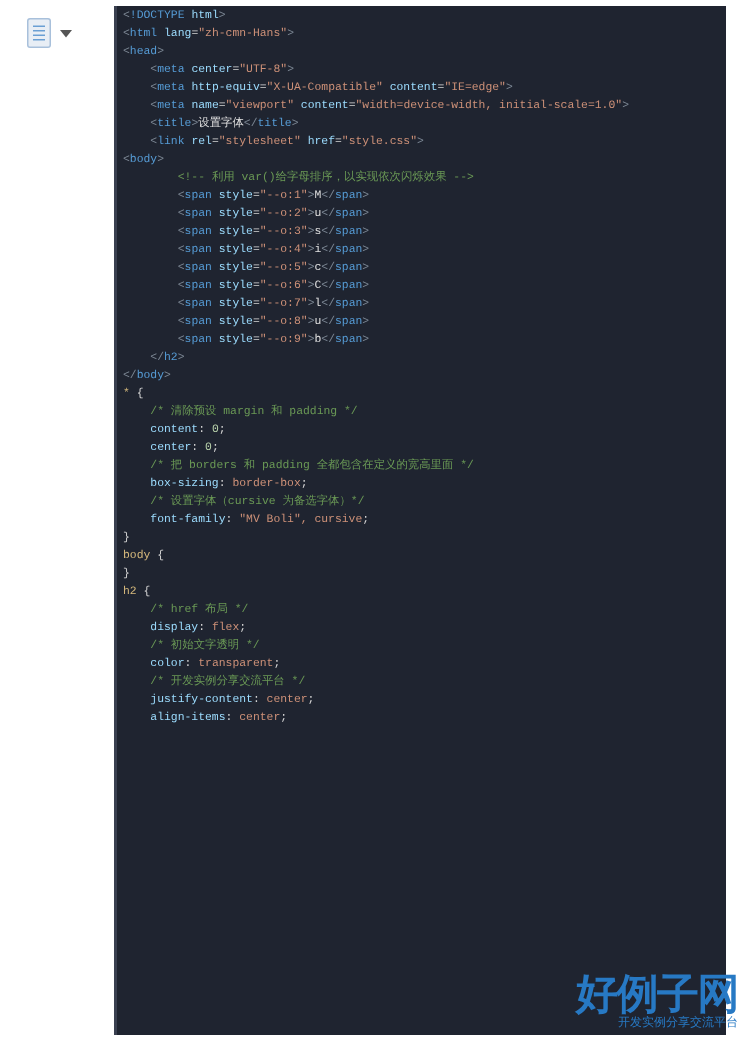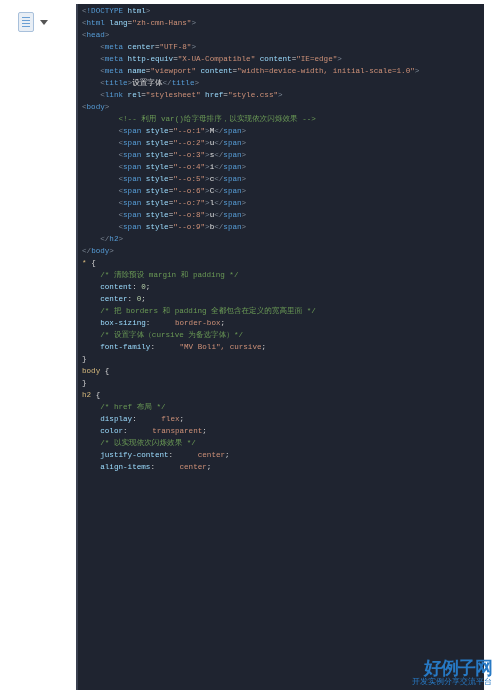--- a/index.html
+++ b/index.html
@@ -75,36 +75,36 @@
   }
   .c-bracket    { color: #7c8794; }      
   .c-tag        { color: #569cd6; }      
   .c-attr       { color: #9cdcfe; }      
   .c-eq         { color: #d4d4d4; }
   .c-str        { color: #ce9178; }      
   .c-text       { color: #e0e0e0; }      
   .c-comment    { color: #6a9955; }
   .c-sel        { color: #d7ba7d; }      
   .c-prop       { color: #9cdcfe; }
-  .c-val        { color: #ce9178; margin-left: 20px; }
+  .c-val        { color: #ce9178; }
   .c-num        { color: #b5cea8; }
   .c-brace      { color: #d4d4d4; }
   .c-punc       { color: #d4d4d4; }
 
   .watermark {
     position: absolute;
     right: 8px;
     bottom: 8px;
     font-family: "Microsoft YaHei", sans-serif;
     text-align: right;
     line-height: 1;
   }
   .watermark .big {
     color: #2779c4;
-    font-size: 18px;
+    font-size: 28px;
     font-weight: 700;
     letter-spacing: -1px;
   }
   .watermark .small {
     color: #2779c4;
     font-size: 8px;
     letter-spacing: 0;
     margin-top: 1px;
   }
 </style>
@@ -153,22 +153,23 @@
     <div class="line">    <span class="c-comment">/* 设置字体（cursive 为备选字体）*/</span></div>
     <div class="line">    <span class="c-prop">font-family</span><span class="c-punc">:</span> <span class="c-val">"MV Boli", cursive</span><span class="c-punc">;</span></div>
     <div class="line"><span class="c-brace">}</span></div>
 
     <div class="line"><span class="c-sel">body</span> <span class="c-brace">{</span></div>
     <div class="line"><span class="c-brace">}</span></div>
 
     <div class="line"><span class="c-sel">h2</span> <span class="c-brace">{</span></div>
     <div class="line">    <span class="c-comment">/* href 布局 */</span></div>
     <div class="line">    <span class="c-prop">display</span><span class="c-punc">:</span> <span class="c-val">flex</span><span class="c-punc">;</span></div>
+    <div class="line">    <span class="c-comment">/* 初始文字透明 */</span></div>
     <div class="line">    <span class="c-prop">color</span><span class="c-punc">:</span> <span class="c-val">transparent</span><span class="c-punc">;</span></div>
-    <div class="line">    <span class="c-comment">/* 以实现依次闪烁效果 */</span></div>
+    <div class="line">    <span class="c-comment">/* 开发实例分享交流平台 */</span></div>
     <div class="line">    <span class="c-prop">justify-content</span><span class="c-punc">:</span> <span class="c-val">center</span><span class="c-punc">;</span></div>
     <div class="line">    <span class="c-prop">align-items</span><span class="c-punc">:</span> <span class="c-val">center</span><span class="c-punc">;</span></div>
   </div>
 
   <div class="watermark">
     <div class="big">好例子网</div>
     <div class="small">开发实例分享交流平台</div>
   </div>
 </div>
 

